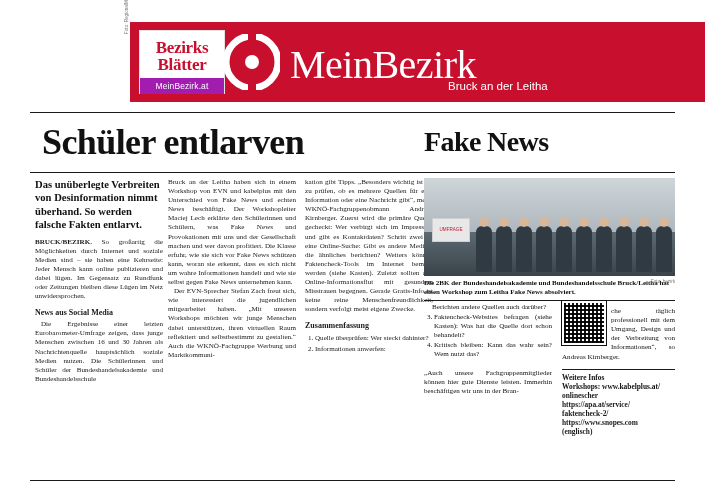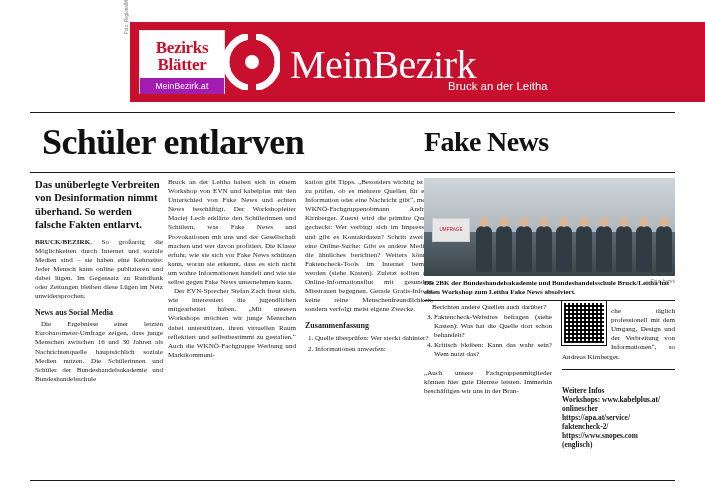--- a/index.html
+++ b/index.html
@@ -282,21 +282,21 @@
   
   .col-after-photo {
     position: absolute;
     top: 300px;
     font-size: 7.1px;
     line-height: 9.1px;
     text-align: justify;
   }
   .box-weitere {
     border-top: 1px solid #1b1b1b;
-    padding-top: 16px;
+    padding-top: 3px;
     margin-top: 6px;
   }
   .box-weitere .t {
     font-weight: bold;
     font-size: 7.4px;
     line-height: 9px;
   }
   .link { color: #1a1a1a; }
 </style>
 </head>

